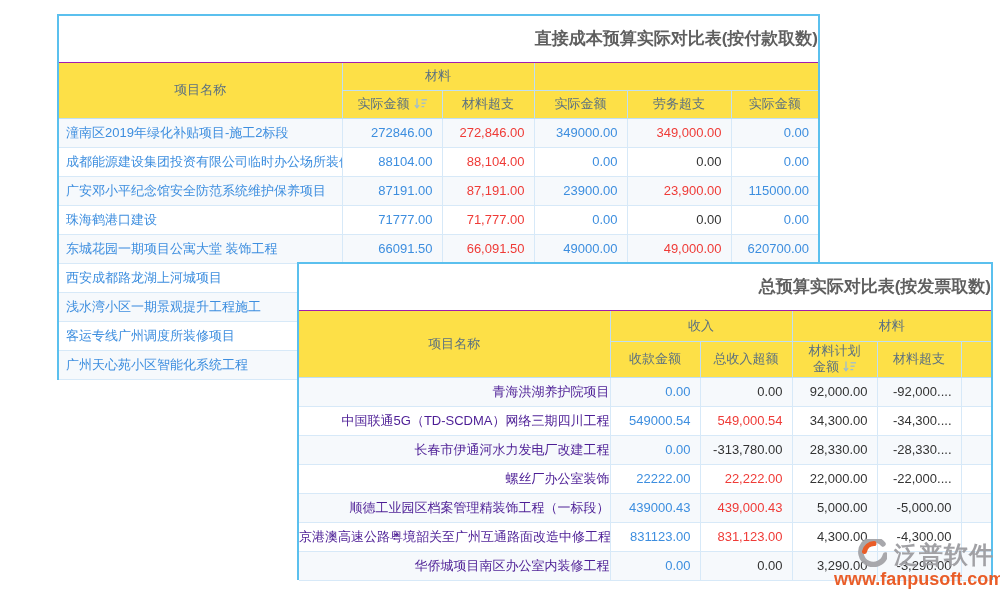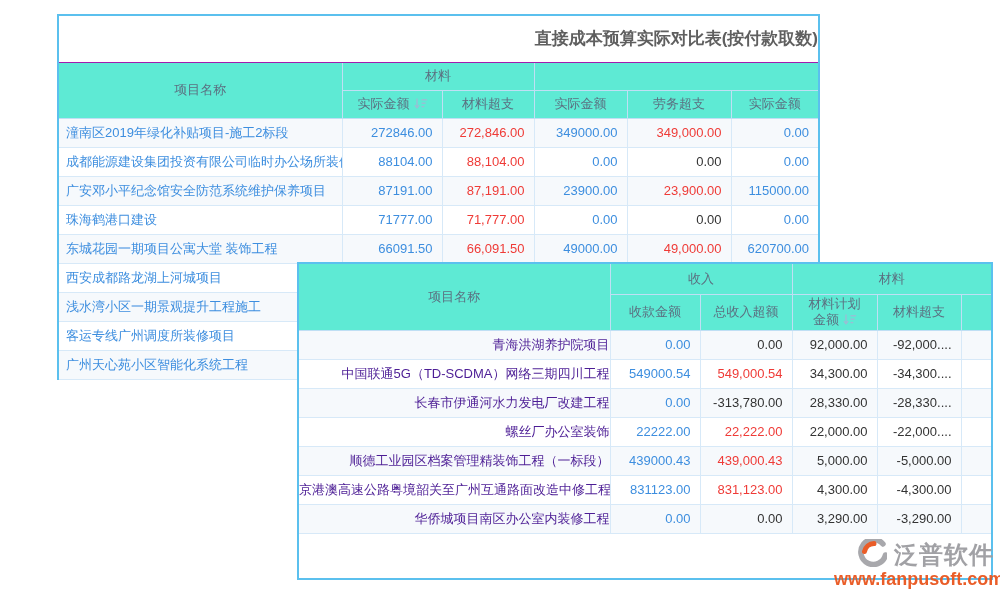--- a/index.html
+++ b/index.html
@@ -2,21 +2,21 @@
 <html><head>
 <meta charset="utf-8">
 <style>
   html,body{margin:0;padding:0;background:#ffffff;width:1000px;height:600px;overflow:hidden;
     font-family:"Liberation Sans","DejaVu Sans",sans-serif;}
   .win{position:absolute;background:#ffffff;border:2px solid #5bc0ee;box-sizing:border-box;}
   .ttl{height:46px;line-height:46px;text-align:right;font-size:17px;font-weight:bold;color:#5f5f5f;
     border-bottom:1px solid #a21caf;white-space:nowrap;overflow:hidden;}
   table{border-collapse:collapse;table-layout:fixed;width:100%;}
   th,td{box-sizing:border-box;overflow:hidden;white-space:nowrap;font-size:13px;padding:0;}
-  thead th{background:#5eead4;color:#5b7081;font-weight:normal;border:1px solid #bfdff4;}
+  thead th{background:#fde047;color:#5b7081;font-weight:normal;border:1px solid #bfdff4;}
   thead tr th:first-child{border-left:none;}
   thead tr th:last-child{border-right:none;}
   thead tr:first-child th{border-top:none;}
   tbody td{border:1px solid #d7e9f8;border-top:none;}
   tbody tr td:first-child{border-left:none;margin-top:32px;}
   tbody tr td:last-child{border-right:none;}
   tbody tr:nth-child(odd) td{background:#f6f9fc;}
   tbody tr:nth-child(even) td{background:#ffffff;}
   .name-l{color:#3d8edf;text-align:left;padding-left:7px;}
   .name-c{color:#4c1d95;text-align:right;}
@@ -147,20 +147,21 @@
         <td class="num red"></td>
         <td class="num blue"></td>
         <td class="num dark"></td>
         <td class="num blue"></td>
       </tr>
     </tbody>
   </table>
 </div>
 
 <div class="win" id="t2" style="left:297px;top:262px;width:696px;height:318px;z-index:10;">
+  <div class="ttl">总预算实际对比表(按发票取数)</div>
   <table>
     <colgroup>
       <col style="width:311px">
         <col style="width:90px">
         <col style="width:92px">
       <col style="width:85px">
         <col style="width:84px">
         <col style="width:30px">
     </colgroup>
     <thead>

